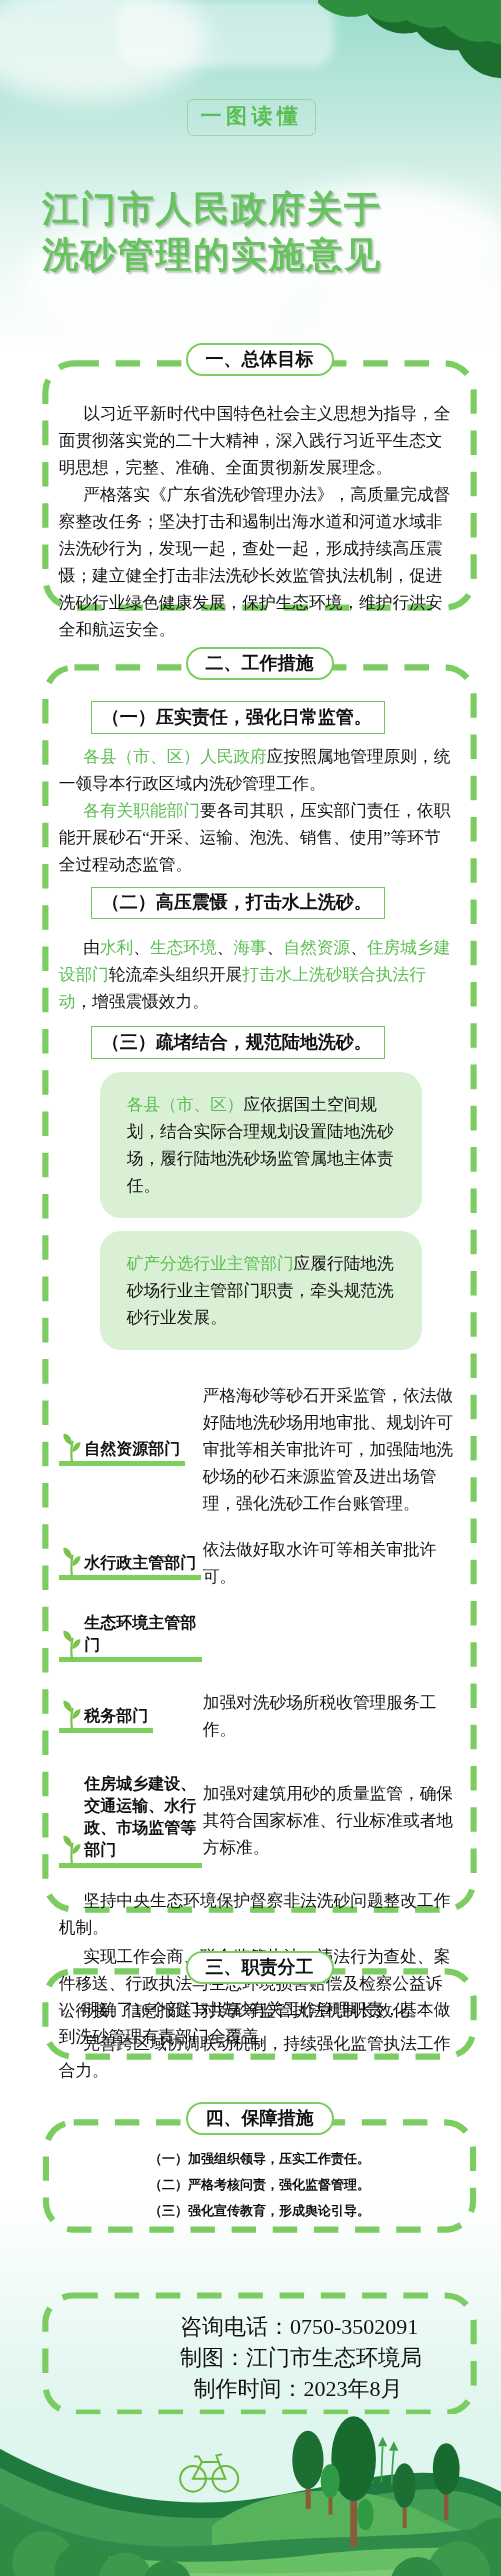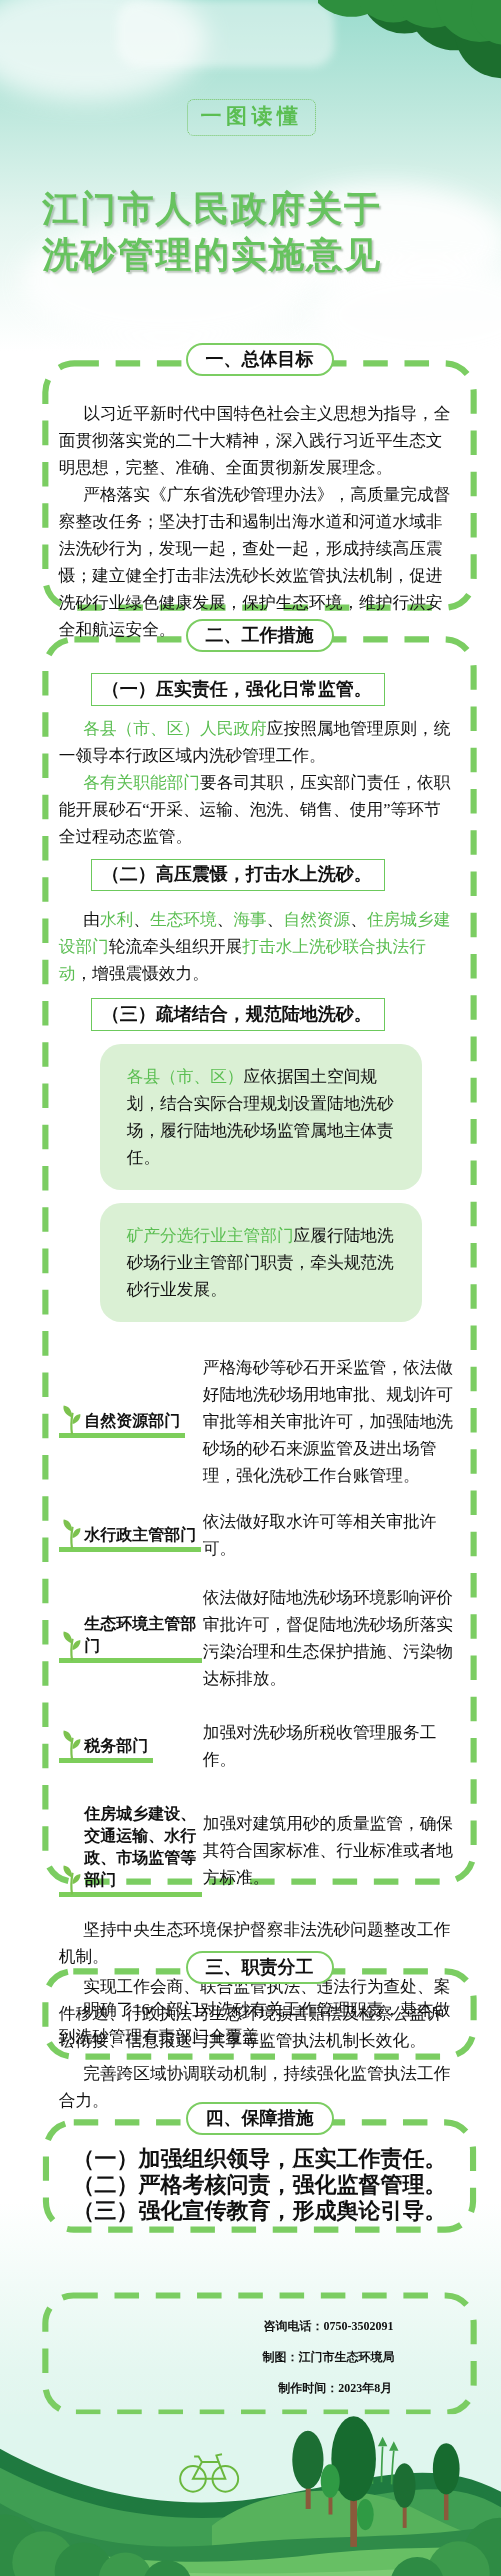--- a/index.html
+++ b/index.html
@@ -41,48 +41,48 @@
         background:#fff;border:2.2px solid var(--accent);border-radius:20px;
         height:33px;line-height:29px;padding:0 18px;font-size:18px;font-weight:bold;
         white-space:nowrap;z-index:3;}
   .content{position:relative;z-index:2;}
   .para{font-size:16.7px;line-height:27px;text-indent:24.5px;}
   .gtx{color:var(--green-text);}
 
   .b1{top:360px;height:251px;}
   .b1 .content{padding:40px 22px 0 16.7px;}
 
-  .b2{top:636px;height:1249px;}
+  .b2{top:664px;height:1249px;}
   .b2 .content{padding:0 21px 0 16.7px;}
   .hbox{width:max-content;border:1.7px solid #6CC95C;background:#fff;
         padding:2.8px 12.3px 3.9px 10px;font-size:18px;font-weight:bold;margin-left:32px;}
   .gcard{background:var(--card);border-radius:21px;width:322px;margin-left:41px;
          padding:19px 27px;font-size:16.7px;line-height:27px;}
 
   
   .drow{display:flex;align-items:center;}
   .dleft{width:144px;flex-shrink:0;}
   .dlabel{display:flex;align-items:flex-end;width:max-content;max-width:143px;
           border-bottom:5px solid var(--bar);padding:0 4.5px 1.1px 0;}
   .dlabel .sprout{flex-shrink:0;margin:0 2.2px -3.3px 3.3px;}
   .dname{font-size:16px;font-weight:600;line-height:22px;}
   .ddesc{flex:1;font-size:16.7px;line-height:27px;}
 
   .b3{top:1968px;height:92px;}
   .b3 .content{padding:28px 22px 0 16.7px;}
 
   .b4{top:2119px;height:114px;}
   .b4 .content{padding:27px 0 0 0;}
-  .citem{text-align:center;font-size:22px;font-weight:bold;line-height:26px;}
+  .citem{text-align:center;font-size:13px;font-weight:bold;line-height:26px;}
 
   .footerbg{position:absolute;top:2202px;left:0;width:502px;height:374px;
             background:linear-gradient(180deg,rgba(255,255,255,0) 0%,#E4F7F0 45%,#D4F1E7 100%);}
   .b5{top:2292px;height:124px;}
   .b5 .content{padding:19px 0 0 138px;}
-  .fline{font-size:12px;font-weight:700;line-height:31px;text-align:center;}
+  .fline{font-size:22px;font-weight:400;line-height:31px;}
 
   .scene{position:absolute;top:2414px;left:0;}
 </style>
 </head>
 <body>
 
 <div class="page">
 
   <div class="sky">
     <div class="cloud c1"></div>
@@ -172,21 +172,20 @@
         <div class="dleft">
           <div class="dlabel">
             <svg class="sprout" width="20" height="30" viewBox="0 0 36 54">
               <path d="M18 53 C16 40 16.5 28 19 14" stroke="#7CC24E" stroke-width="4" fill="none"></path>
               <path d="M17 22 C6 18 1 9 3 1 C13 2 19 11 17 22 Z" fill="#7CC24E"></path>
               <path d="M19 34 C28 32 34 24 33 16 C24 17 18 25 19 34 Z" fill="#7CC24E"></path>
             </svg>
             <span class="dname">生态环境主管部门</span>
           </div>
         </div>
-        <div class="ddesc">依法做好陆地洗砂场环境影响评价审批许可，督促陆地洗砂场所落实污染治理和生态保护措施、污染物达标排放。</div>
       </div>
 
       <div class="drow" style="margin-top:27px">
         <div class="dleft">
           <div class="dlabel">
             <svg class="sprout" width="20" height="30" viewBox="0 0 36 54">
               <path d="M18 53 C16 40 16.5 28 19 14" stroke="#7CC24E" stroke-width="4" fill="none"></path>
               <path d="M17 22 C6 18 1 9 3 1 C13 2 19 11 17 22 Z" fill="#7CC24E"></path>
               <path d="M19 34 C28 32 34 24 33 16 C24 17 18 25 19 34 Z" fill="#7CC24E"></path>
             </svg>

